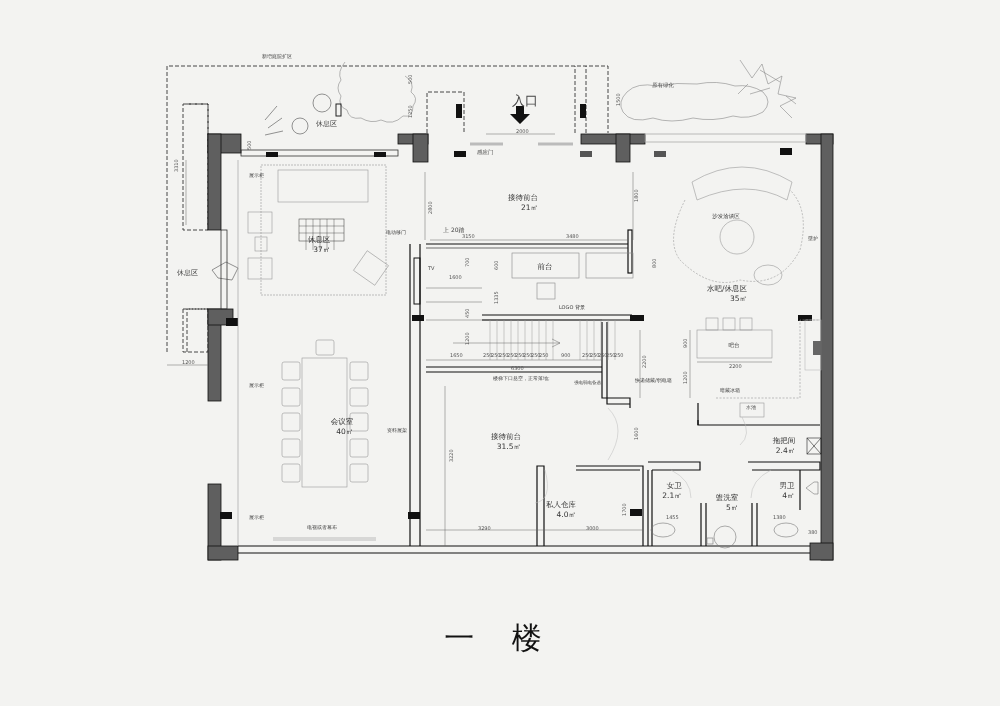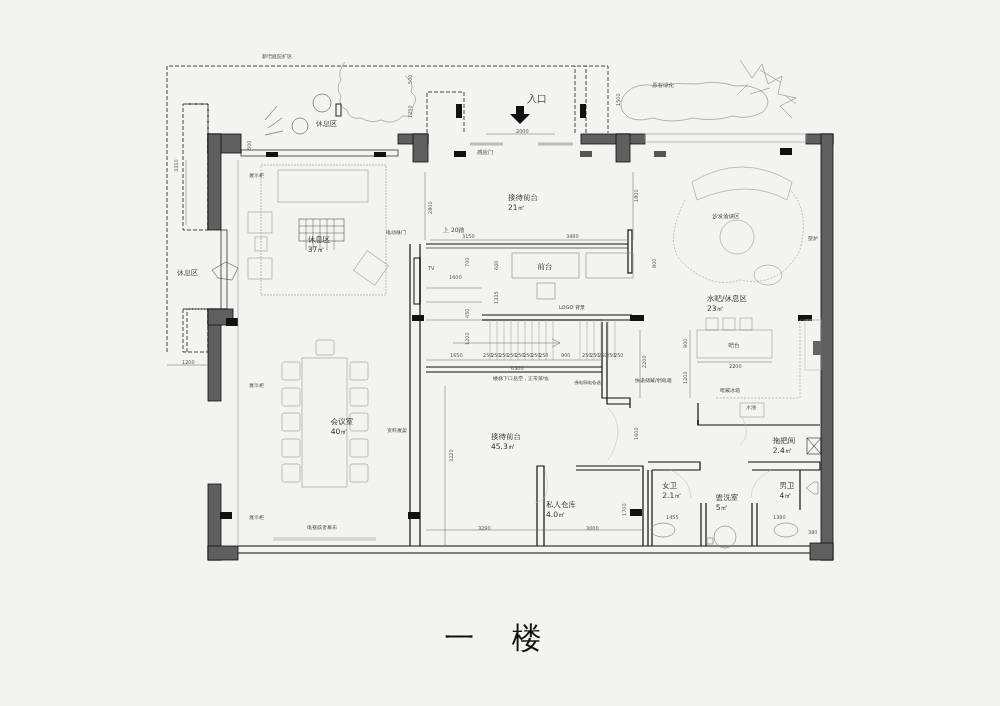--- a/index.html
+++ b/index.html
@@ -1,20 +1,20 @@
 <!DOCTYPE html>
 <html><head>
 <meta charset="utf-8">
 <style>
   html, body { margin:0; padding:0; background:#f3f3f1; }
   body { width:1000px; height:706px; position:relative; overflow:hidden;
          font-family:"DejaVu Sans", sans-serif; color:#333; }
   svg { position:absolute; left:0; top:0; }
   .lbl { position:absolute; font-size:7px; color:#444; white-space:nowrap; line-height:1; }
-  .room { position:absolute; text-align:left; font-size:7.5px; color:#333; line-height:1.35; white-space:nowrap; transform:translateX(-50%); }
+  .room { position:absolute; text-align:right; font-size:7.5px; color:#333; line-height:1.35; white-space:nowrap; transform:translateX(-50%); }
   .dim { position:absolute; font-size:5px; color:#555; white-space:nowrap; line-height:1; }
   .dimv { position:absolute; font-size:5px; color:#555; white-space:nowrap; line-height:1; transform:rotate(-90deg); transform-origin:left top; }
   .title { position:absolute; left:0; width:1000px; top:618px; text-align:center;
            font-size:30px; letter-spacing:14px; color:#111; font-family:"DejaVu Sans", sans-serif; }
 </style>
 </head>
 <body>
 
 <svg width="1000" height="706" viewBox="0 0 1000 706">
 
@@ -244,52 +244,52 @@
 <div class="lbl" style="left:652px;top:83px;font-size:5.5px">原有绿化</div>
 <div class="lbl" style="left:316px;top:121px;font-size:7px">休息区</div>
 <div class="lbl" style="left:177px;top:270px;font-size:7px">休息区</div>
 <div class="dimv" style="left:174px;top:172px">3310</div>
 <div class="dim" style="left:182px;top:360px">1200</div>
 <div class="dimv" style="left:408px;top:84px">500</div>
 <div class="dimv" style="left:408px;top:118px">1250</div>
 <div class="dimv" style="left:616px;top:106px">1500</div>
 <div class="dimv" style="left:247px;top:150px">500</div>
 
-<div class="lbl" style="left:527px;top:94px;font-size:10px">入口</div>
+<div class="lbl" style="left:512px;top:94px;font-size:13px">入口</div>
 <div class="dim" style="left:516px;top:129px">2000</div>
 <div class="lbl" style="left:477px;top:150px;font-size:5.5px">感应门</div>
 
 <div class="room" style="left:319px;top:235px">
   <div>休息区</div>
   <div>37㎡</div>
 </div>
 <div class="room" style="left:523px;top:193px">
   <div>接待前台</div>
   <div>21㎡</div>
 </div>
 <div class="room" style="left:545px;top:262px">
   <div>前台</div>
 </div>
-<div class="room" style="left:727px;top:294px">
+<div class="room" style="left:727px;top:284px">
   <div>水吧/休息区</div>
-  <div>23㎡</div>
+  <div>35㎡</div>
 </div>
 <div class="room" style="left:726px;top:213px;font-size:5.5px">
   <div>沙发洽谈区</div>
 </div>
 <div class="room" style="left:734px;top:342px;font-size:5.5px">
   <div>吧台</div>
 </div>
 <div class="room" style="left:342px;top:417px">
   <div>会议室</div>
   <div>40㎡</div>
 </div>
 <div class="room" style="left:506px;top:432px">
   <div>接待前台</div>
-  <div>45.3㎡</div>
+  <div>31.5㎡</div>
 </div>
 <div class="room" style="left:561px;top:500px">
   <div>私人仓库</div>
   <div>4.0㎡</div>
 </div>
 <div class="room" style="left:784px;top:436px">
   <div>拖把间</div>
   <div>2.4㎡</div>
 </div>
 <div class="room" style="left:672px;top:481px">

